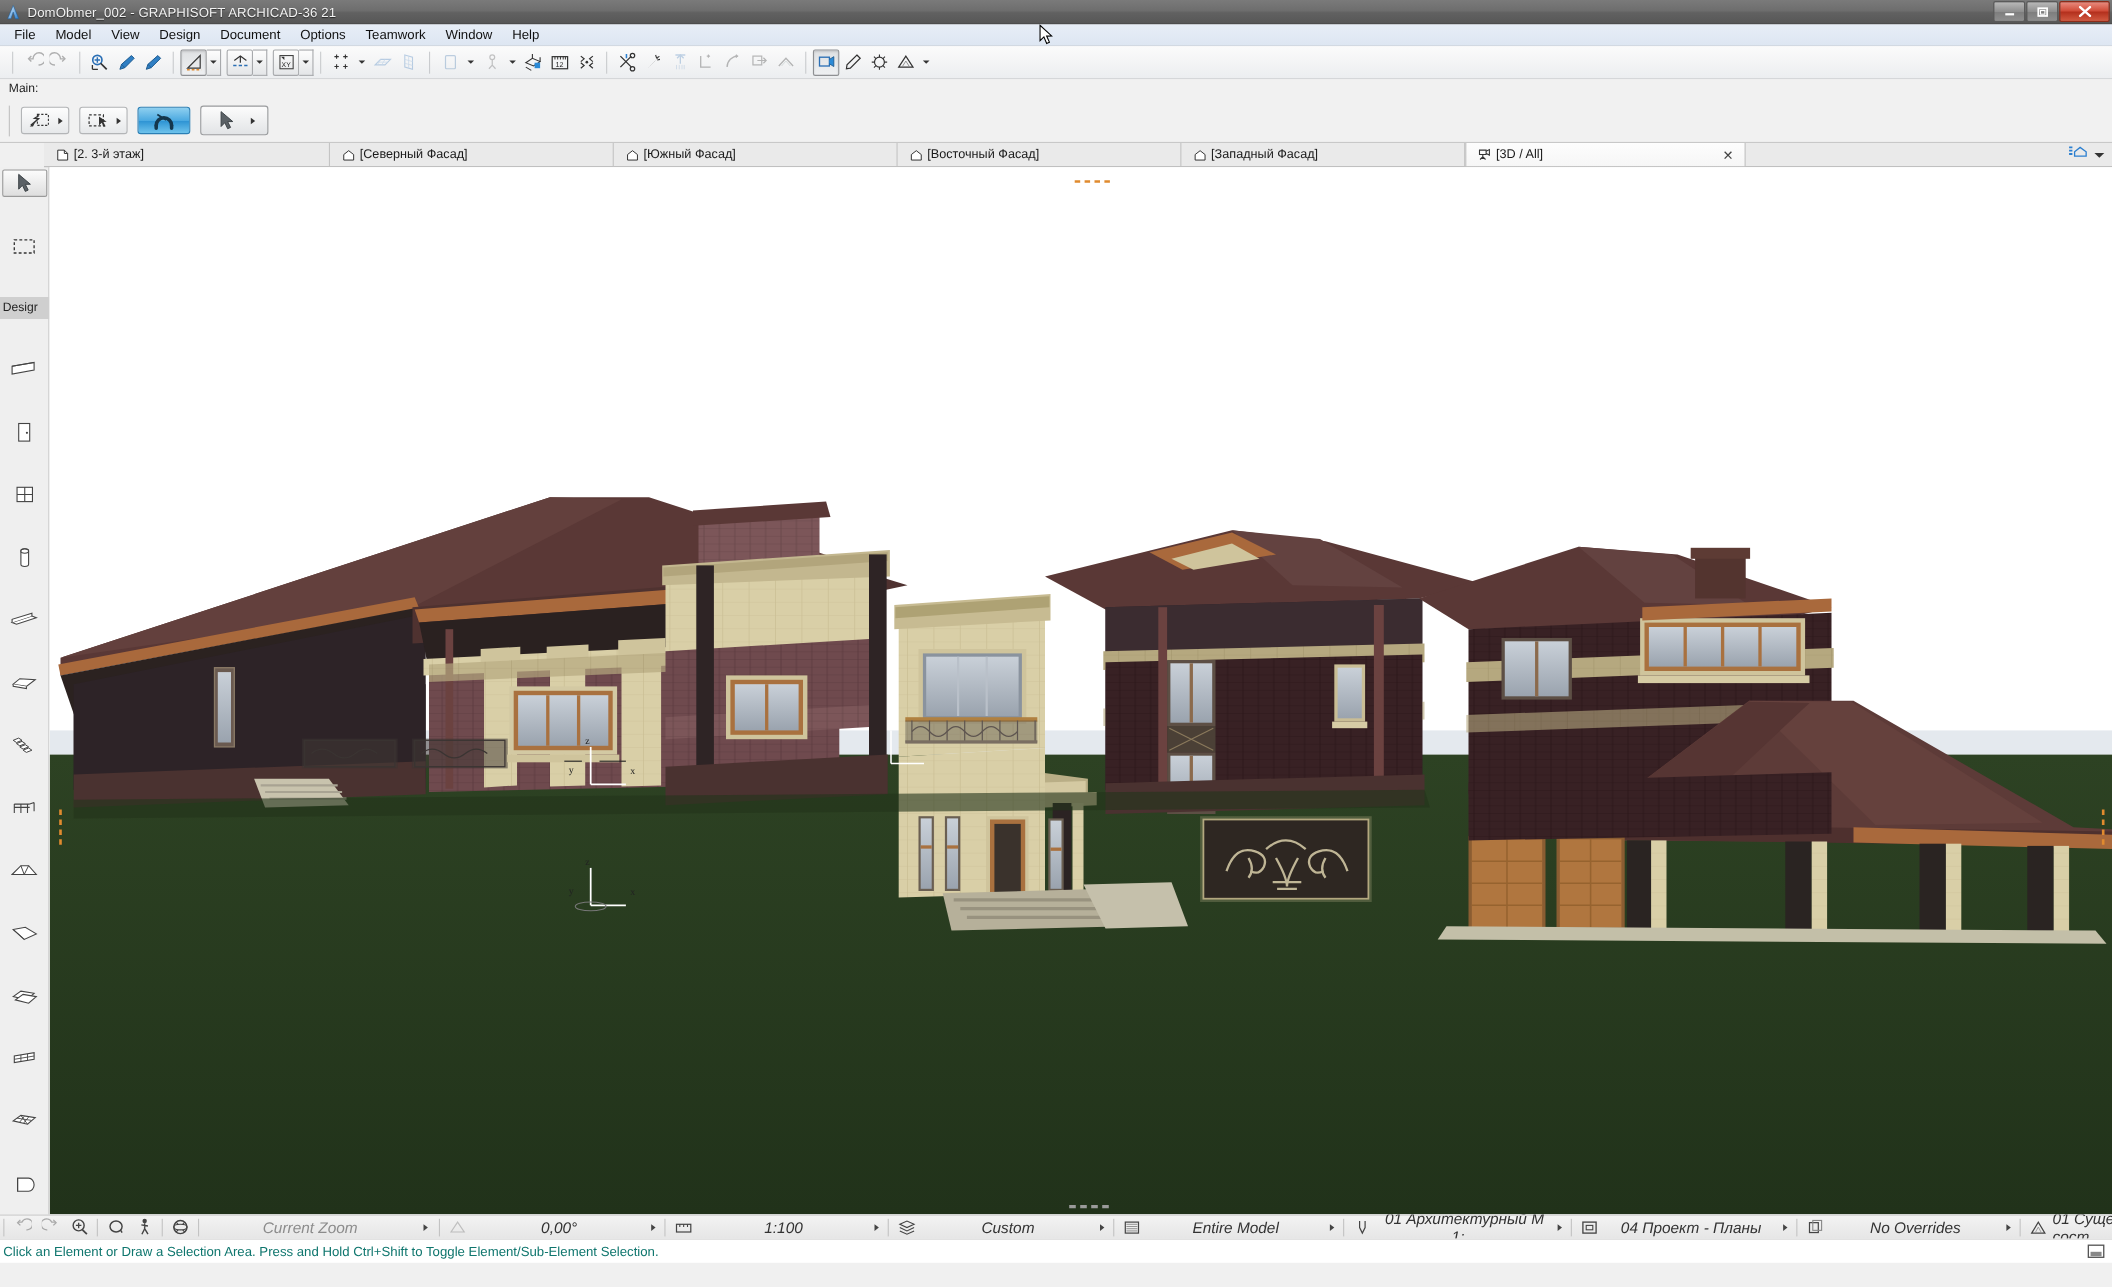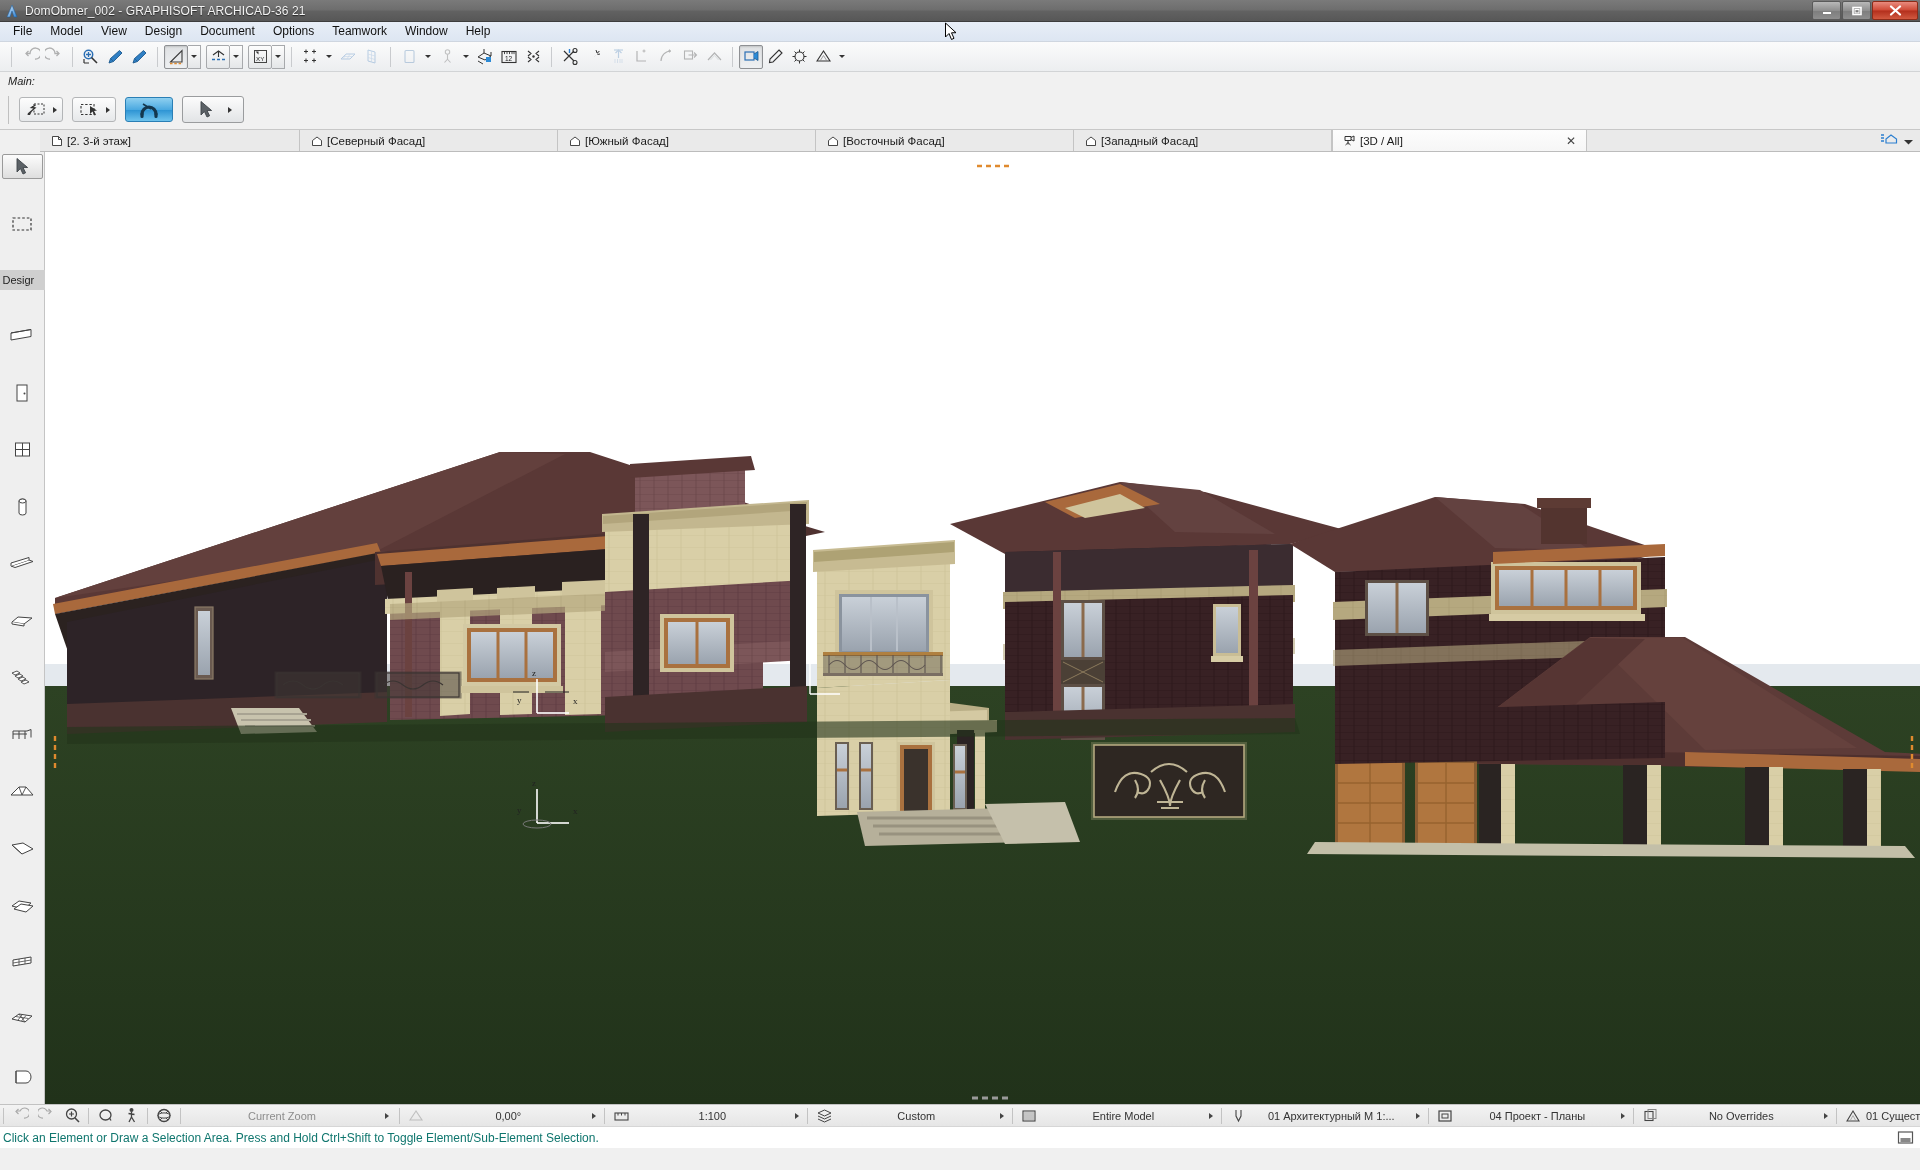--- a/index.html
+++ b/index.html
@@ -88,21 +88,20 @@
   }
   .drop.plain { border:none; background:none; width:14px; }
   .caret { width:0;height:0;border-left:3.5px solid transparent;border-right:3.5px solid transparent;border-top:4px solid #333;}
   .caret.sm { border-left-width:3px;border-right-width:3px;border-top-width:3.5px;}
 
   
   .mainrow {
     height: 18px; background:#f1f1f1;
     display:flex; align-items:center; padding-left:8px;
     border-bottom:0;
-    font-style:italic;
   }
   .mainrow span { font-size:11px; color:#222; }
 
   
   .palrow {
     height: 40px; background:#f1f1f1;
     display:flex; align-items:center; padding-left:8px;
     border-bottom: 1px solid #c8c8c8;
   }
   .pal-sep { width:1px;height:28px;background:#c0c0c0;margin-right:10px;}
@@ -188,21 +187,21 @@
     border-top:1px solid #c2c2c2;
     display:flex; align-items:center;
   }
   .sb-ic { width:26px;height:20px;display:flex;align-items:center;justify-content:center;flex:none;}
   .sb-ic.dis{opacity:.45;}
   .sb-sep{width:1px;height:16px;background:#c3c3c3;margin:0 3px;flex:none;}
   .sb-field {
     display:flex;align-items:center;height:20px;flex:none;
   }
   .sb-field .lab {
-    font-size:11px;color:#333; text-align:center;
+    font-size:14px;color:#333; text-align:center;font-style:italic;
   }
   .sb-field .lab.grey{ color:#8c8c8c;}
   .sb-field .ar {
     width:14px;display:flex;align-items:center;justify-content:center;
   }
   .sb-field .ar i{display:block;width:0;height:0;border-top:3.5px solid transparent;border-bottom:3.5px solid transparent;border-left:4.5px solid #444;}
 
   
   .hintbar {
     height:22px; background:#ffffff;

